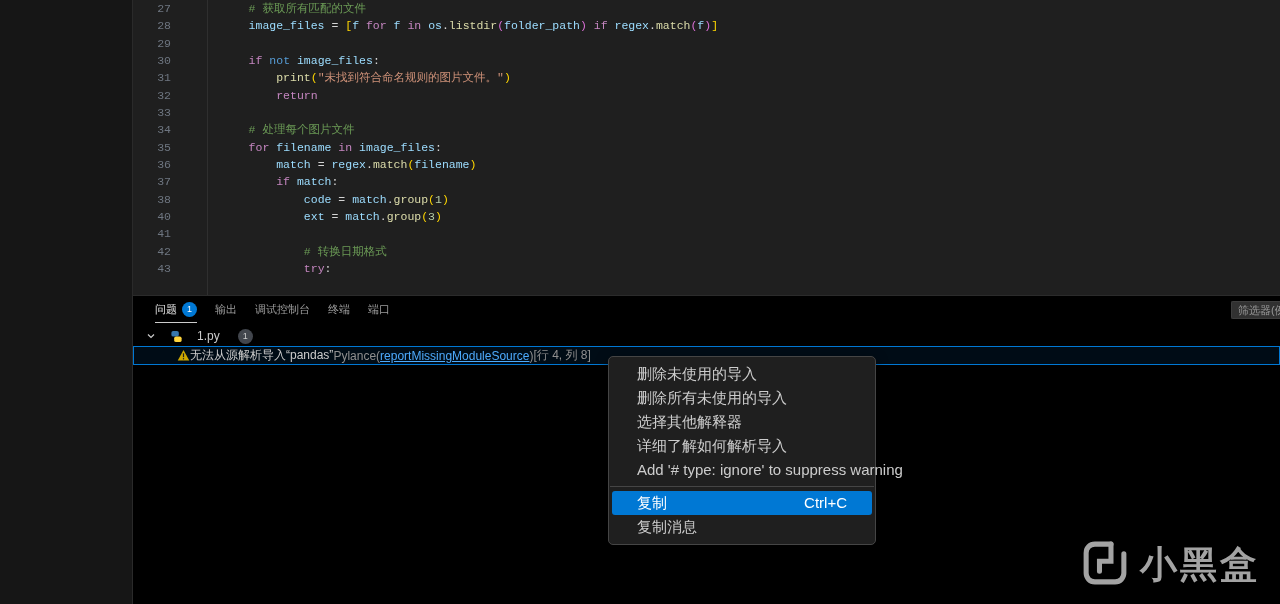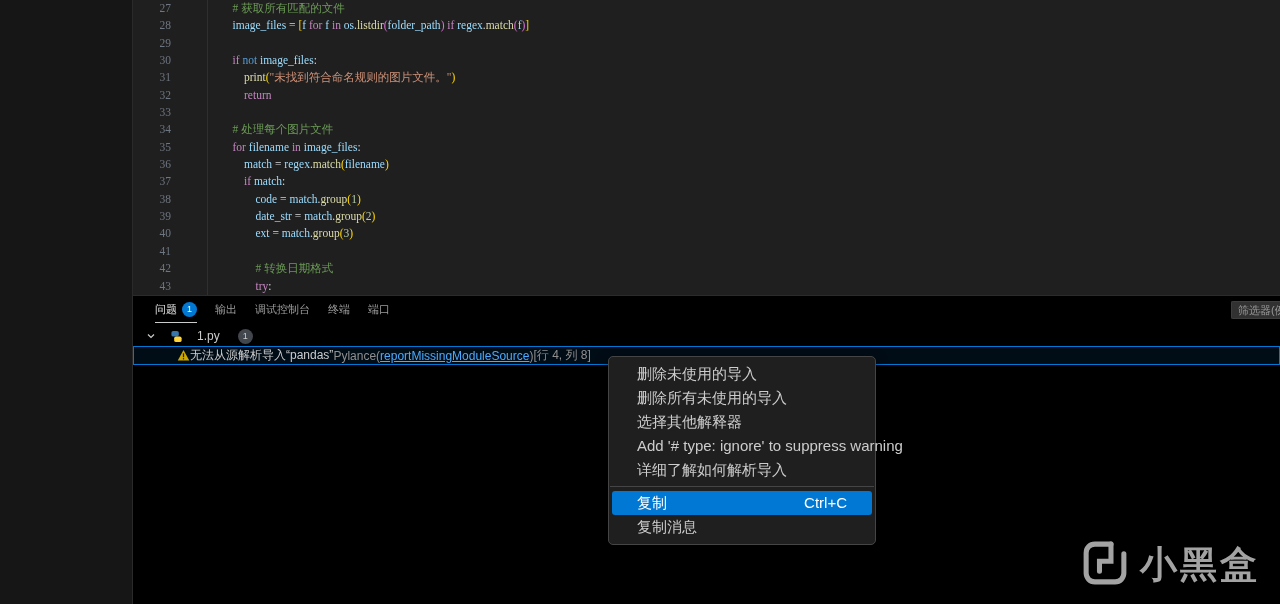--- a/index.html
+++ b/index.html
@@ -3,21 +3,21 @@
 <meta charset="utf-8">
 <style>
   html,body{margin:0;padding:0;background:#000;}
   .screen{position:relative;width:1280px;height:604px;overflow:hidden;background:#1f1f1f;
           font-family:"Liberation Sans",sans-serif;-webkit-font-smoothing:antialiased;}
   
   .left-strip{position:absolute;left:0;top:0;width:133px;height:604px;background:#161616;border-right:1px solid #2a2a2a;box-sizing:border-box;}
   
   .editor{position:absolute;left:133px;top:0;right:0;height:295px;background:#1f1f1f;overflow:hidden;}
   .indent-guide{position:absolute;left:74px;top:0;height:295px;width:1px;background:#2f2f2f;}
-  .line{display:flex;height:17.35px;line-height:17.35px;font-family:Liberation Serif, serif;font-size:11.5px;white-space:pre;align-items:flex-end;}
+  .line{display:flex;height:17.35px;line-height:17.35px;font-family:Liberation Mono, monospace;font-size:11.5px;white-space:pre;align-items:flex-end;}
   .ln{width:38px;text-align:right;color:#6e7681;flex:none;user-select:none;}
   .code{padding-left:50px;color:#d4d4d4;white-space:pre;}
   .tk-c{color:#6a9955;} .tk-k{color:#c586c0;} .tk-kb{color:#569cd6;} .tk-v{color:#9cdcfe;}
   .tk-f{color:#dcdcaa;} .tk-s{color:#ce9178;} .tk-n{color:#b5cea8;} .tk-p{color:#d4d4d4;}
   .tk-b1{color:#ffd700;} .tk-b2{color:#da70d6;}
   
   .panel{position:absolute;left:133px;top:295px;right:0;bottom:0;background:#000000;border-top:1px solid #2b2b2b;box-sizing:border-box;}
   .panel-header{position:relative;height:27px;display:flex;align-items:stretch;padding-left:22px;gap:18px;}
   .tab{display:flex;align-items:center;gap:5px;font-size:11px;color:#9d9d9d;cursor:pointer;box-sizing:border-box;}
   .tab.active{color:#e7e7e7;border-bottom:1px solid #cccccc;}
@@ -58,21 +58,20 @@
         <div class="line"><span class="ln">29</span><span class="code"></span></div>
         <div class="line"><span class="ln">30</span><span class="code"><span class="tk-p">    </span><span class="tk-k">if</span><span class="tk-p"> </span><span class="tk-kb">not</span><span class="tk-p"> </span><span class="tk-v">image_files</span><span class="tk-p">:</span></span></div>
         <div class="line"><span class="ln">31</span><span class="code"><span class="tk-p">        </span><span class="tk-f">print</span><span class="tk-b1">(</span><span class="tk-s">"未找到符合命名规则的图片文件。"</span><span class="tk-b1">)</span></span></div>
         <div class="line"><span class="ln">32</span><span class="code"><span class="tk-p">        </span><span class="tk-k">return</span></span></div>
         <div class="line"><span class="ln">33</span><span class="code"></span></div>
         <div class="line"><span class="ln">34</span><span class="code"><span class="tk-p">    </span><span class="tk-c"># 处理每个图片文件</span></span></div>
         <div class="line"><span class="ln">35</span><span class="code"><span class="tk-p">    </span><span class="tk-k">for</span><span class="tk-p"> </span><span class="tk-v">filename</span><span class="tk-p"> </span><span class="tk-k">in</span><span class="tk-p"> </span><span class="tk-v">image_files</span><span class="tk-p">:</span></span></div>
         <div class="line"><span class="ln">36</span><span class="code"><span class="tk-p">        </span><span class="tk-v">match</span><span class="tk-p"> = </span><span class="tk-v">regex</span><span class="tk-p">.</span><span class="tk-f">match</span><span class="tk-b1">(</span><span class="tk-v">filename</span><span class="tk-b1">)</span></span></div>
         <div class="line"><span class="ln">37</span><span class="code"><span class="tk-p">        </span><span class="tk-k">if</span><span class="tk-p"> </span><span class="tk-v">match</span><span class="tk-p">:</span></span></div>
         <div class="line"><span class="ln">38</span><span class="code"><span class="tk-p">            </span><span class="tk-v">code</span><span class="tk-p"> = </span><span class="tk-v">match</span><span class="tk-p">.</span><span class="tk-f">group</span><span class="tk-b1">(</span><span class="tk-n">1</span><span class="tk-b1">)</span></span></div>
-        <div class="line"><span class="ln">39</span><span class="code"><span class="tk-p">            </span><span class="tk-v">date_str</span><span class="tk-p"> = </span><span class="tk-v">match</span><span class="tk-p">.</span><span class="tk-f">group</span><span class="tk-b1">(</span><span class="tk-n">2</span><span class="tk-b1">)</span></span></div>
         <div class="line"><span class="ln">40</span><span class="code"><span class="tk-p">            </span><span class="tk-v">ext</span><span class="tk-p"> = </span><span class="tk-v">match</span><span class="tk-p">.</span><span class="tk-f">group</span><span class="tk-b1">(</span><span class="tk-n">3</span><span class="tk-b1">)</span></span></div>
         <div class="line"><span class="ln">41</span><span class="code"></span></div>
         <div class="line"><span class="ln">42</span><span class="code"><span class="tk-p">            </span><span class="tk-c"># 转换日期格式</span></span></div>
         <div class="line"><span class="ln">43</span><span class="code"><span class="tk-p">            </span><span class="tk-k">try</span><span class="tk-p">:</span></span></div>
       </div>
   </div>
 
   <div class="panel">
     <div class="panel-header">
       <div id="panel-tabs" style="display:flex;gap:18px;align-items:stretch;">
@@ -132,24 +131,24 @@
       <div class="menu-item">
         <span>删除未使用的导入</span>
       </div>
       <div class="menu-item">
         <span>删除所有未使用的导入</span>
       </div>
       <div class="menu-item">
         <span>选择其他解释器</span>
       </div>
       <div class="menu-item">
-        <span>Add '# type: ignore' to suppress warning</span>
+        <span>详细了解如何解析导入</span>
       </div>
       <div class="menu-item">
-        <span>详细了解如何解析导入</span>
+        <span>Add '# type: ignore' to suppress warning</span>
       </div>
       <div class="menu-sep"></div>
       <div class="menu-item hl">
         <span>复制</span>
         <span>Ctrl+C</span>
       </div>
       <div class="menu-item">
         <span>复制消息</span>
       </div>
     </div>

